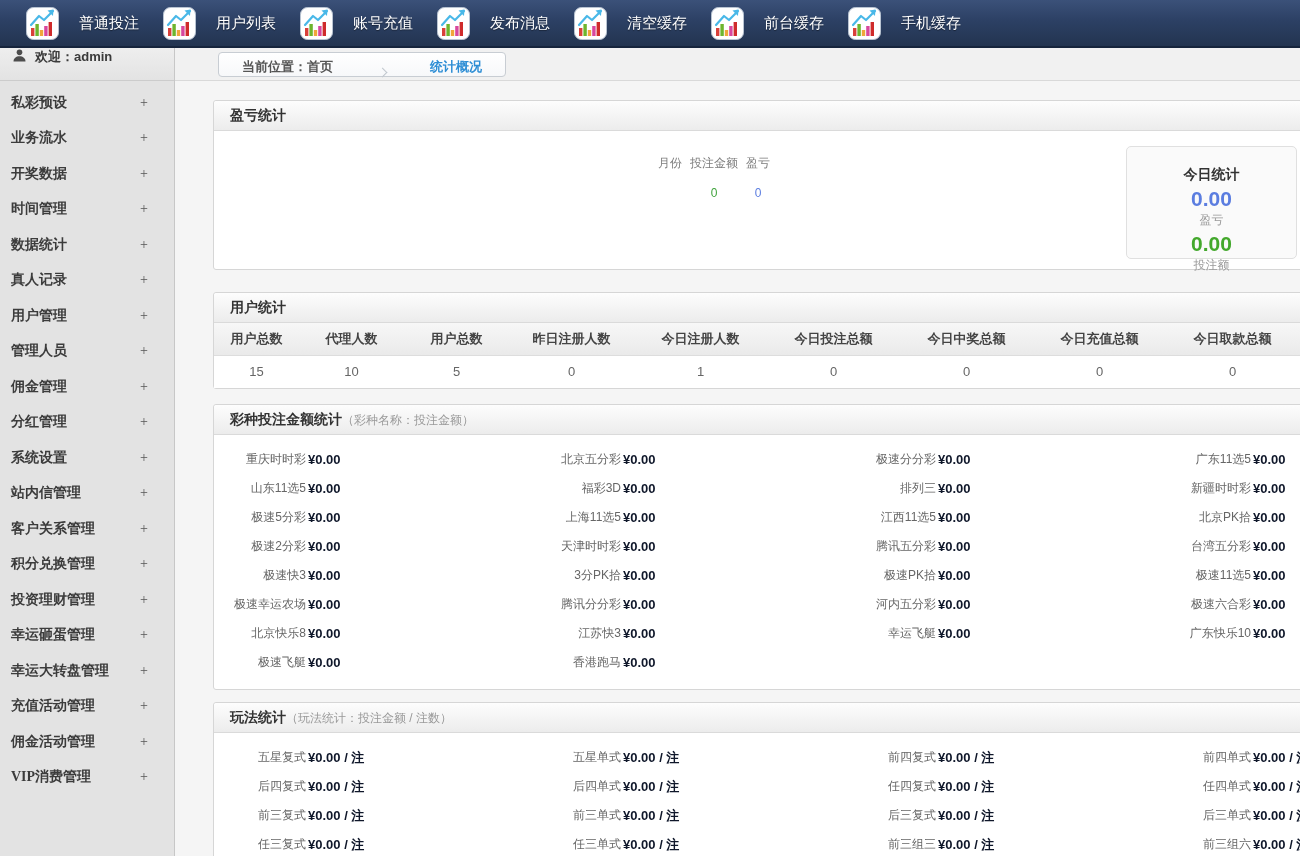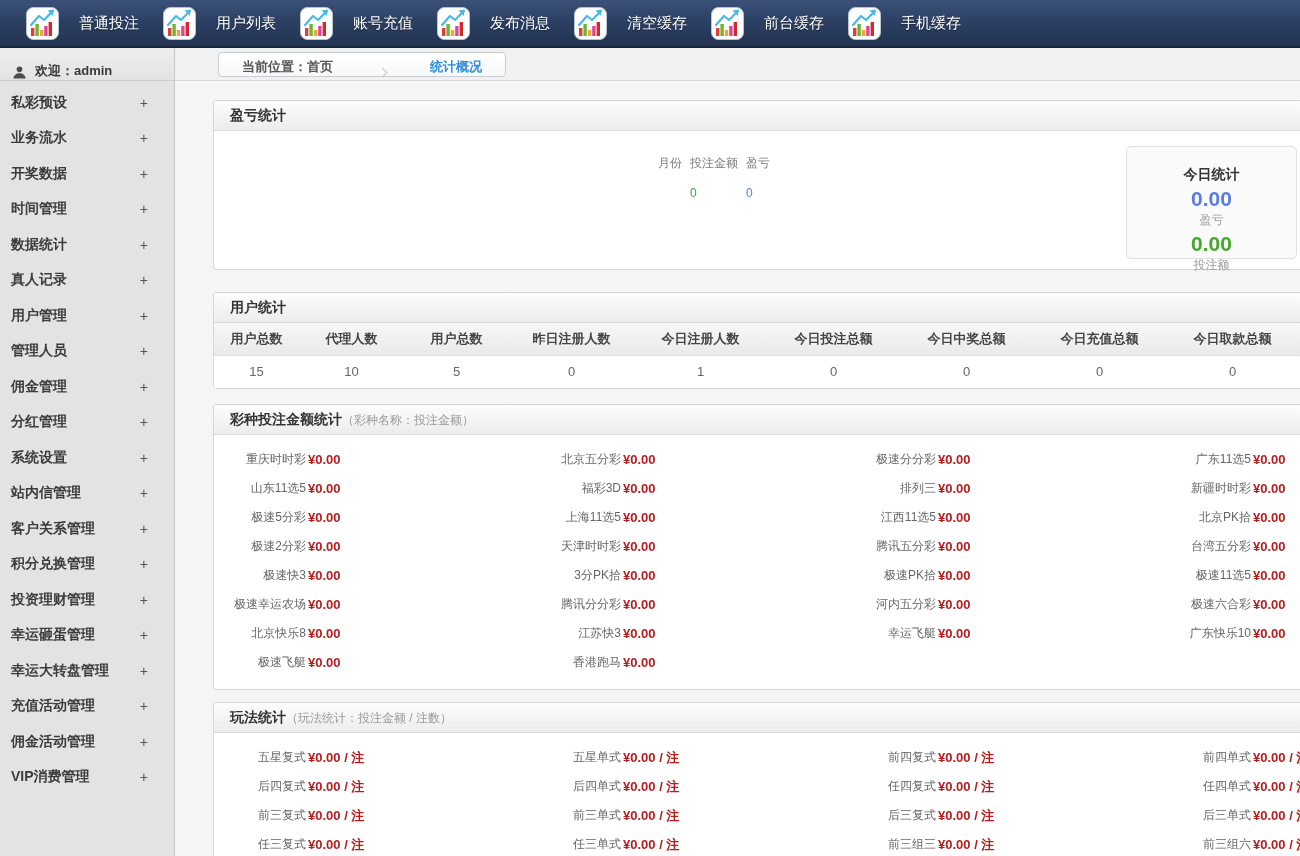--- a/index.html
+++ b/index.html
@@ -15,33 +15,33 @@
   .brand:after { content:""; position:absolute; right:30px; top:-14px; height:46px; width:1px;
     background:rgba(0,0,0,.28); box-shadow:1px 0 0 rgba(255,255,255,.07); }
   .topnav { display:flex; align-items:flex-start; padding-left:26px; }
   .topnav-item { display:flex; align-items:center; margin-right:24px; cursor:pointer; }
   .topnav-item .chart-ic { width:33px; height:33px; margin-right:20px; }
   .topnav-item .nav-label { color:#fff; font-size:15px; text-shadow:0 1px 1px rgba(0,0,0,.45); white-space:nowrap; }
 
   
   .sidebar { position:absolute; top:48px; left:0; width:175px; bottom:0;
     background:#e3e3e3; border-right:1px solid #c7c7c7; }
-  .welcome { height:33px; display:flex; align-items:flex-end; padding-left:12px;
+  .welcome { height:33px; display:flex; align-items:flex-start; padding-left:12px;
     border-bottom:1px solid #cccccc; background:linear-gradient(#eeeeee,#e3e3e3);
     font-size:13px; font-weight:bold; color:#3a3a3a; }
   .welcome svg { margin-right:8px; }
   .search-wrap { padding:12px 9px 13px 9px; border-bottom:1px solid #d2d2d2; position:relative; }
   .search-input { width:100%; height:28px; border:1px solid #c2c2c2; border-radius:14px;
     background:#fdfdfd; padding:0 10px 0 32px; font-size:13px; color:#555; outline:none;
     box-shadow:inset 0 1px 2px rgba(0,0,0,.08); font-family:inherit; }
   .search-input::placeholder { color:#b3b3b3; }
   .search-ic { position:absolute; left:19px; top:19px; }
   .menu { list-style:none; padding-top:4px; }
   .menu li { height:35.5px; display:flex; align-items:center; justify-content:space-between;
-    padding:0 26px 0 11px; cursor:pointer; }
+    padding:0 26px 0 11px; cursor:pointer;font-family:Liberation Serif, serif; }
   .menu li .mi-label { font-size:14px; font-weight:bold; color:#3c3c3c; }
   .menu li .mi-plus { font-size:14px; color:#555; font-weight:normal; }
 
   
   .main { position:absolute; top:48px; left:175px; width:1125px; bottom:0; overflow:hidden; background:#f5f5f5; }
   .crumb-bar { height:33px; background:#f1f1f1; border-bottom:1px solid #d9d9d9;
     display:flex; align-items:center; padding-left:43px; }
   .crumb { display:inline-flex; align-items:flex-end; height:25px; background:linear-gradient(#ffffff,#f7f8fa);
     border:1px solid #c8cdd3; border-radius:4px; padding:0 23px; font-size:13px; font-weight:bold;gap:32px; }
   .crumb .loc { color:#555; cursor:pointer; }
@@ -52,21 +52,21 @@
   .content { padding:19px 0 0 38px; }
   .panel { width:1292px; background:#fff; border:1px solid #d6d6d6; border-radius:3px; }
   .panel-h { height:30px; line-height:29px; background:linear-gradient(#fdfdfd,#ececec);
     border-bottom:1px solid #dadada; border-radius:3px 3px 0 0; padding-left:16px;
     font-size:14px; font-weight:bold; color:#333; }
   .panel-h .sub { font-weight:normal; color:#999; font-size:12px; }
 
   
   .profit-body { position:relative; height:138px; }
   .mini-legend { position:absolute; left:440px; top:24px; display:flex; font-size:12px; color:#7d7d7d; }
-  .mini-legend .col { text-align:left; margin:0 4px; }
+  .mini-legend .col { text-align:center; margin:0 4px; }
   .mini-legend .col .v { margin-top:14px; font-size:12px; }
   .v-green { color:#3fa33c; }
   .v-blue { color:#5b7de0; }
   .today-box { position:absolute; left:912px; top:15px; width:171px; height:113px;
     background:#fafafa; border:1px solid #e0e0e0; border-radius:5px; text-align:center; padding-top:7px; }
   .tb-title { font-size:14px; font-weight:bold; color:#333;margin-top:12px; }
   .tb-val { font-size:21px; font-weight:bold; margin-top:3px; }
   .tb-val.blue { color:#5b7de0; }
   .tb-val.green { color:#43a82c; }
   .tb-lab { font-size:12px; color:#999; margin-top:1px; }
@@ -77,21 +77,21 @@
   .users-table th { height:32px; background:linear-gradient(#f7f7f7,#eaeaea);
     border-bottom:1px solid #ddd; font-weight:bold; color:#444; text-align:center; }
   .users-table td { height:33px; text-align:center; color:#666; background:#fff; }
 
   
   .p-lottery { margin-top:15px; }
   .p-plays { margin-top:12px; }
   .stat-grid { display:grid; grid-template-columns:repeat(4,315px); padding:10px 0 12px 14px; }
   .cell { height:29px; display:flex; align-items:center; }
   .cname { display:inline-block; min-width:78px; font-size:12px; color:#666;text-align:right; }
-  .cval { font-size:13px; font-weight:bold; color:#b91c1c; margin-left:2px; white-space:nowrap; }
+  .cval { font-size:13px; font-weight:bold; color:#0f172a; margin-left:2px; white-space:nowrap; }
 </style>
 </head>
 <body>
 
 <svg width="0" height="0" style="position:absolute">
   <defs>
     <g id="chart-glyph">
       <rect x="0.5" y="0.5" width="32" height="32" rx="7" fill="#ffffff" stroke="#b9c4d2"></rect>
       <rect x="5" y="21" width="3.4" height="8" fill="#d9403a"></rect>
       <rect x="9.4" y="17" width="3.4" height="12" fill="#6db52e"></rect>

